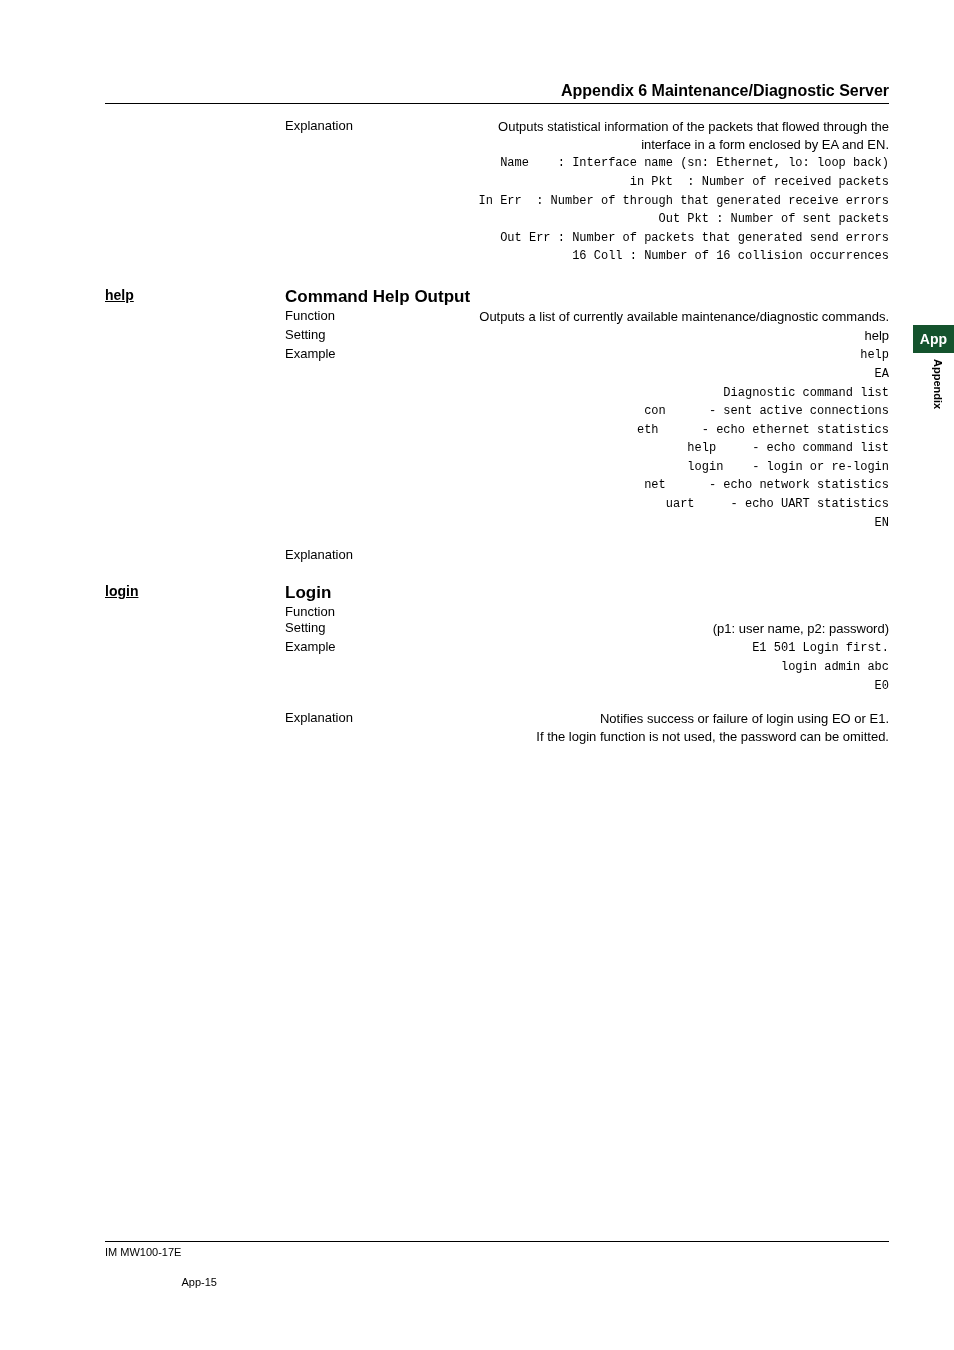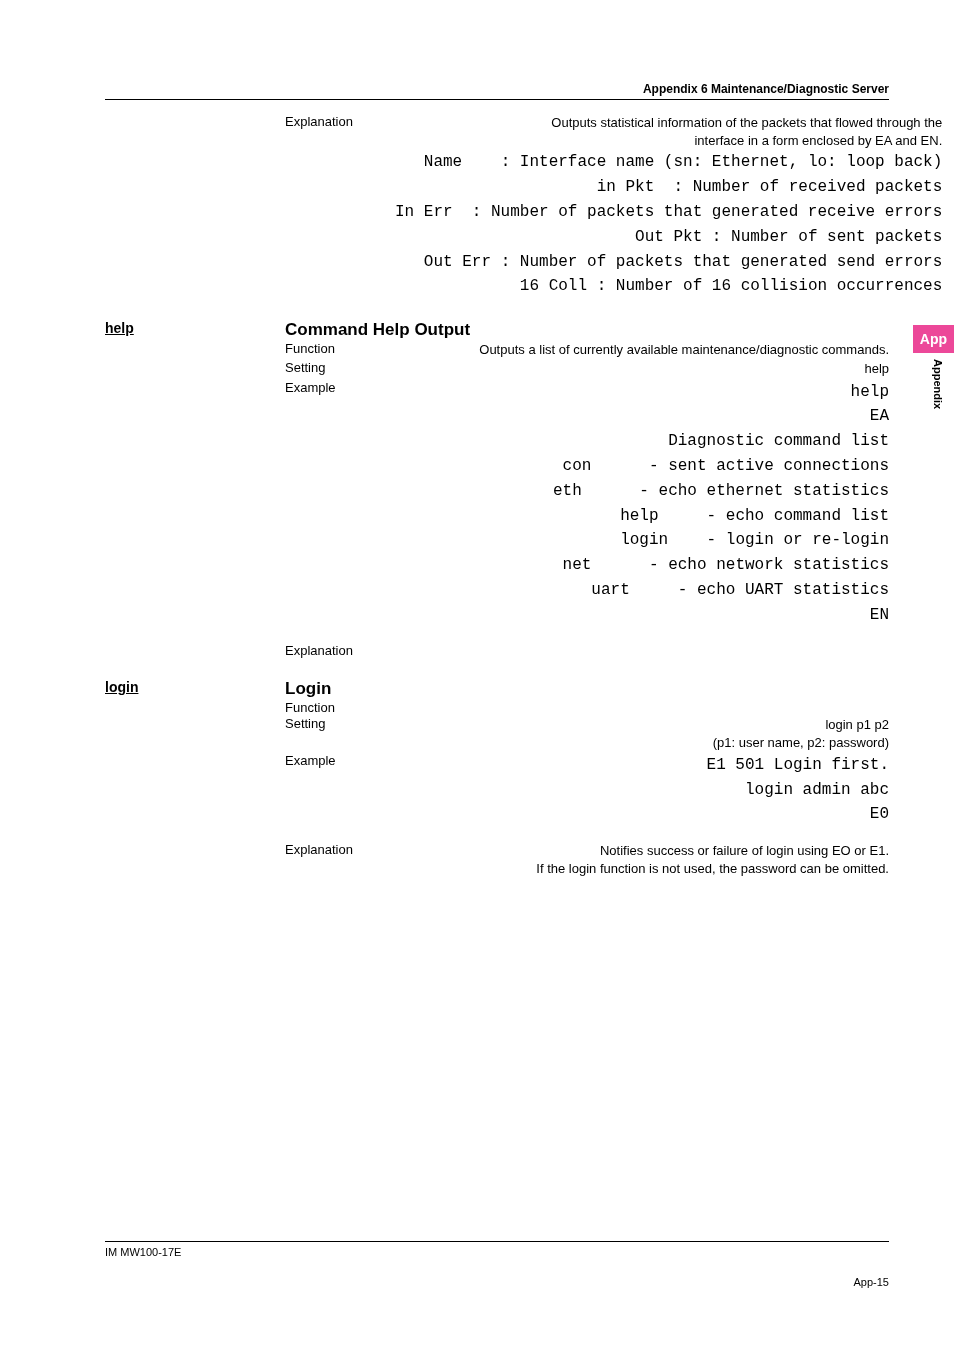--- a/index.html
+++ b/index.html
@@ -8,21 +8,21 @@
   height: 1350px;
   background: #fff;
   font-family: Arial, Helvetica, sans-serif;
   position: relative;
 }
 .page {
   padding: 82px 65px 0 105px;
 }
 .header-right {
   text-align: right;
-  font-size: 12px;
+  font-size: 16px;
   font-weight: bold;
   padding-bottom: 3px;
 }
 .rule {
   border-top: 1px solid #000;
   margin-bottom: 14px;
 }
 .row {
   display: flex;
   margin-bottom: 1px;
@@ -44,31 +44,31 @@
   font-size: 13px;
   line-height: 1.4;
   text-align: right;
 }
 .section-title {
   font-size: 17px;
   font-weight: bold;
 }
 .mono {
   font-family: "Courier New", Courier, monospace;
-  font-size: 16px;
+  font-size: 12px;
   line-height: 1.55;
   white-space: pre;
 }
 .tab {
   position: absolute;
   right: 0;
   top: 325px;
 }
 .tab-box {
-  background: #ec4899;
+  background: #14532d;
   color: #fff;
   font-size: 14px;
   font-weight: bold;
   padding: 6px 7px;
   text-align: center;
 }
 .tab-text {
   writing-mode: vertical-rl;
   font-size: 11px;
   font-weight: bold;
@@ -77,21 +77,20 @@
   margin-left: auto;
 }
 .footer {
   position: absolute;
   bottom: 62px;
   left: 105px;
   right: 65px;
   border-top: 1px solid #000;
   padding-top: 4px;
   display: flex;
-  justify-content: space-between;
   font-size: 11px;
 }
 .footer .right { font-weight: normal; margin-top: 30px; }
 .sp { height: 14px; }
 .sp2 { height: 20px; }
 </style>
 </head>
 <body>
 
 <div class="page">
@@ -99,21 +98,21 @@
   <div class="rule"></div>
 
   <div class="row">
     <div class="col-left"></div>
     <div class="col-key">Explanation</div>
     <div class="col-val">
       <div>Outputs statistical information of the packets that flowed through the</div>
       <div>interface in a form enclosed by EA and EN.</div>
       <div class="mono">Name    : Interface name (sn: Ethernet, lo: loop back)</div>
       <div class="mono">in Pkt  : Number of received packets</div>
-      <div class="mono">In Err  : Number of packets that generated receive errors</div>
+      <div class="mono">In Err  : Number of through that generated receive errors</div>
       <div class="mono">Out Pkt : Number of sent packets</div>
       <div class="mono">Out Err : Number of packets that generated send errors</div>
       <div class="mono">16 Coll : Number of 16 collision occurrences</div>
     </div>
   </div>
 
   <div class="sp2"></div>
 
   <div class="row">
     <div class="col-left">help</div>
@@ -159,21 +158,20 @@
     <div class="col-key section-title" style="width:auto;">Login</div>
   </div>
   <div class="row">
     <div class="col-left"></div>
     <div class="col-key">Function</div>
   </div>
   <div class="row">
     <div class="col-left"></div>
     <div class="col-key">Setting</div>
     <div class="col-val">
-      <div>login p1 p2</div>
       <div>(p1: user name, p2: password)</div>
     </div>
   </div>
   <div class="row">
     <div class="col-left"></div>
     <div class="col-key">Example</div>
     <div class="col-val">
       <div class="mono">E1 501 Login first.</div>
       <div class="mono">login admin abc</div>
       <div class="mono">E0</div>

